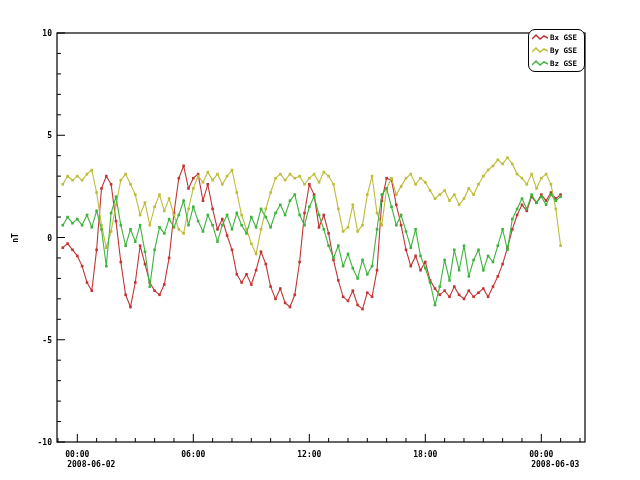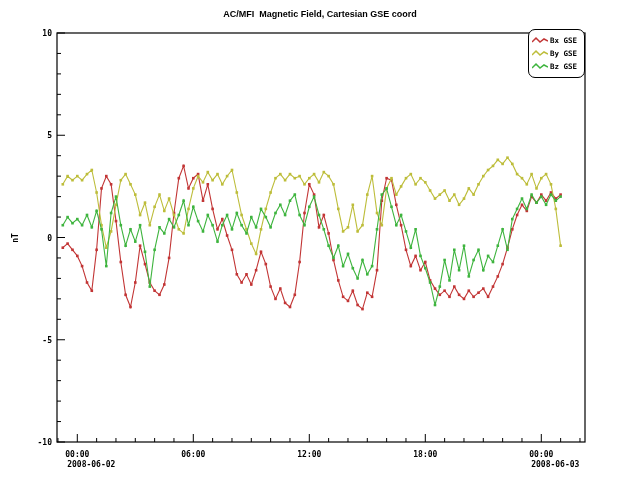--- a/index.html
+++ b/index.html
@@ -5,33 +5,32 @@
   html,body{margin:0;padding:0;background:#fff;}
   #screen{position:relative;width:640px;height:480px;background:#ffffff;overflow:hidden;
           font-family:"DejaVu Sans",sans-serif;}
   #plot{position:absolute;left:0;top:0;}
   #plot text{font:700 8px "DejaVu Sans Mono",monospace;fill:#000;}
   .title{position:absolute;top:9px;left:0;width:640px;text-align:center;
          font:700 9px "Liberation Sans",sans-serif;color:#000;white-space:pre;}
   .ylabel{position:absolute;left:8px;top:231px;width:20px;height:14px;
           font:700 8px "DejaVu Sans Mono",monospace;color:#000;
           transform:rotate(-90deg);text-align:center;}
-  .legend{position:absolute;left:528px;top:29px;width:57px;height:49px;
+  .legend{position:absolute;left:528px;top:29px;width:57px;height:43px;
           background:#fff;border:1px solid #000;border-radius:7px;
           display:flex;flex-direction:column;justify-content:center;box-sizing:border-box;
           padding:1px 8px 1px 3px;}
   .legend-row{display:flex;align-items:center;height:13px;gap:2px;}
   .legend-row svg{flex:0 0 auto;}
   .legend-label{font:700 7.5px "DejaVu Sans Mono",monospace;color:#000;white-space:nowrap;}
 </style>
 </head>
 <body>
 
 <div id="screen">
-  <div class="title">AC/MFI  Magnetic Field, Cartesian GSE coord</div>
   <div class="ylabel">nT</div>
 
   <svg id="plot" width="640" height="480">
       <rect x="57" y="33" width="528" height="409" fill="none" stroke="#000" stroke-width="1.2"></rect>
       <g>
         <line x1="57" y1="442" x2="65" y2="442" stroke="#000" stroke-width="1"></line>
         <line x1="57" y1="421.55" x2="61" y2="421.55" stroke="#000" stroke-width="1"></line>
         <line x1="57" y1="401.1" x2="61" y2="401.1" stroke="#000" stroke-width="1"></line>
         <line x1="57" y1="380.65" x2="61" y2="380.65" stroke="#000" stroke-width="1"></line>
         <line x1="57" y1="360.2" x2="61" y2="360.2" stroke="#000" stroke-width="1"></line>

